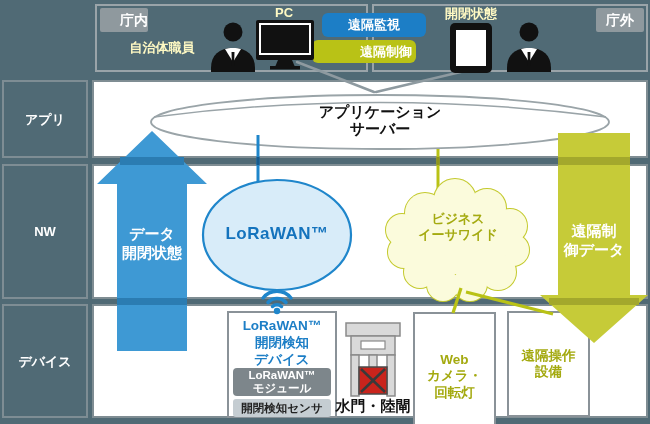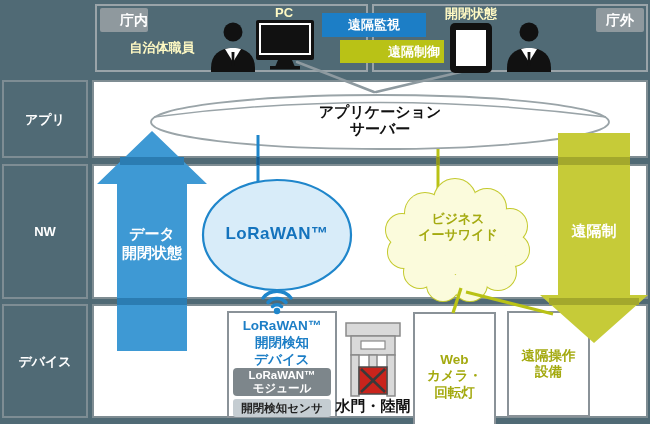--- a/index.html
+++ b/index.html
@@ -7,21 +7,21 @@
        background:#506a75;font-family:"Liberation Sans","DejaVu Sans",sans-serif;}
   .abs{position:absolute;box-sizing:border-box;}
   .row{background:#ffffff;border:2px solid #7f8d93;}
   .sidebox{border:2px solid #7e8d94;color:#ffffff;font-weight:bold;font-size:13px;
            display:flex;flex-direction:column;align-items:center;justify-content:center;
            line-height:17px;text-align:center;}
   .topbox{border:2px solid #9aa4a9;}
   .tag{background:#8f999e;color:#ffffff;font-weight:bold;font-size:14px;
        text-align:center;line-height:24px;border-radius:2px;}
   .chip{color:#ffffff;font-weight:bold;font-size:13px;text-align:center;
-        border-radius:0;line-height:24px;}
+        border-radius:6px;line-height:24px;}
   .blacklabel{color:#fef9c3;font-weight:bold;font-size:13px;text-align:center;}
   .whitebig{color:#ffffff;font-weight:bold;font-size:15px;line-height:19px;text-align:center;}
   .z1{z-index:1}.z2{z-index:2}.z3{z-index:3}.z4{z-index:4}
   .devbox{background:#ffffff;border:2px solid #8a9298;}
   .devtitle{color:#1c7ec6;font-weight:bold;font-size:13.5px;line-height:17px;text-align:center;margin-top:4px;}
   .modulebox{background:#7d868b;color:#ffffff;font-weight:bold;font-size:11.5px;
              line-height:13px;text-align:center;border-radius:4px;padding-top:1px;}
   .sensorbox{background:#c5cdd2;color:#222222;font-weight:bold;font-size:11.5px;
              line-height:18px;text-align:center;border-radius:3px;}
   .olivebox{display:flex;flex-direction:column;align-items:center;justify-content:center;
@@ -49,21 +49,21 @@
 <div class="abs topbox z1" style="left:372px;top:4px;width:276px;height:68px;"></div>
 
 <div class="abs tag z2" style="left:100px;top:8px;width:48px;height:24px;text-align:right;">庁内</div>
 <div class="abs tag z2" style="left:596px;top:8px;width:48px;height:24px;">庁外</div>
 
 <div class="abs blacklabel z2" style="left:116px;top:39px;width:92px;">自治体職員</div>
 <div class="abs blacklabel z2" style="left:258px;top:5px;width:52px;">PC</div>
 <div class="abs blacklabel z2" style="left:436px;top:5px;width:70px;">開閉状態</div>
 
 <div class="abs chip z2" style="left:322px;top:13px;width:104px;height:24px;background:#1c7ec6;">遠隔監視</div>
-<div class="abs chip z2" style="left:340px;top:40px;width:104px;height:23px;background:#b9c216;line-height:23px;padding-left:44px;">遠隔制御</div>
+<div class="abs chip z2" style="left:312px;top:40px;width:104px;height:23px;background:#b9c216;line-height:23px;padding-left:44px;">遠隔制御</div>
 
 <div class="abs devbox z2" style="left:227px;top:311px;width:110px;height:107px;">
   <div class="devtitle">
     <div>LoRaWAN™</div>
     <div>開閉検知</div>
     <div>デバイス</div>
   </div>
   <div class="abs modulebox" style="left:4px;top:55px;width:98px;height:28px;">
     <div>LoRaWAN™</div>
     <div>モジュール</div>
@@ -208,15 +208,16 @@
   <div>イーサワイド</div>
 </div>
 
 <div class="abs whitebig z4" style="left:97px;top:224px;width:110px;">
   <div>データ</div>
   <div>開閉状態</div>
 </div>
 
 <div class="abs whitebig z4" style="left:539px;top:221px;width:110px;">
   <div>遠隔制</div>
+  <div>御データ</div>
 </div>
 
 <div class="abs z4" style="left:330px;top:397px;width:86px;text-align:center;font-weight:bold;font-size:15px;color:#111111;">水門・陸閘</div>
 
 </body></html>

